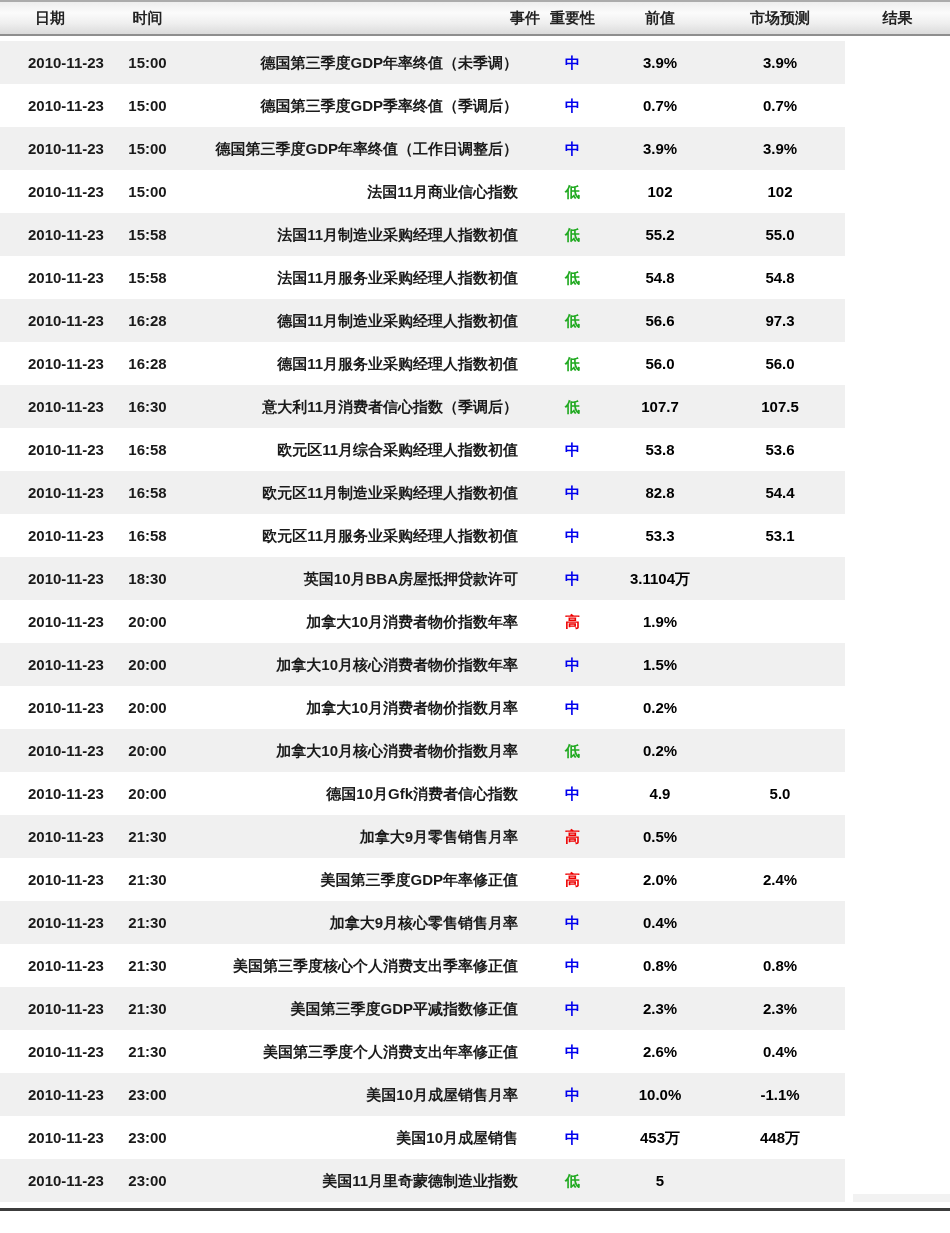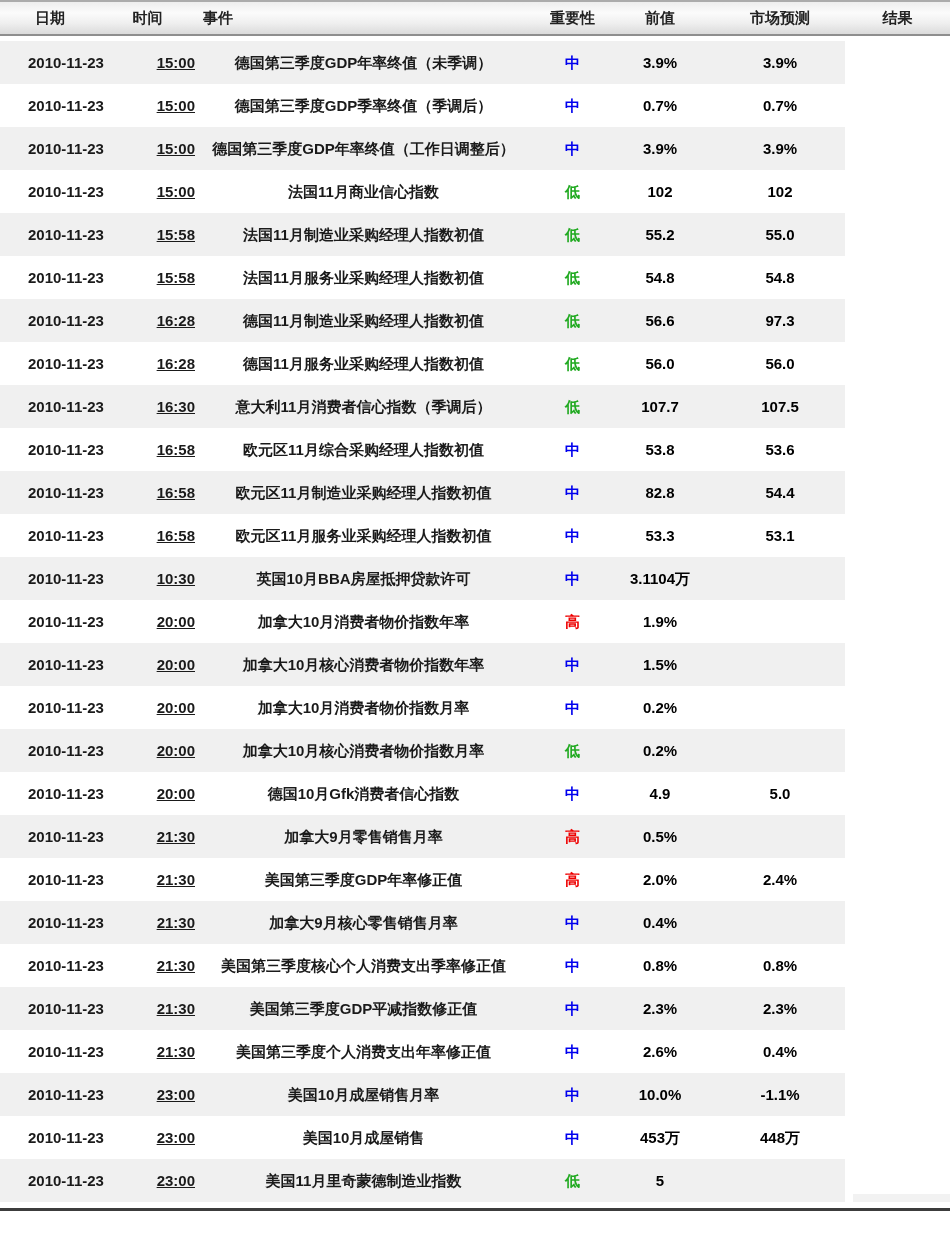--- a/index.html
+++ b/index.html
@@ -23,21 +23,21 @@
   .cal-header-table th {
     font-size: 15px;
     font-weight: 700;
     color: #222222;
     padding: 7px 0 6px 0;
     text-align: center;
     white-space: nowrap;
     overflow: hidden;
   }
   .cal-header-table th.h-date { text-align: center; }
-  .cal-header-table th.h-event { text-align: left; padding-left: 8px; }
+  .cal-header-table th.h-event { text-align: right; padding-left: 8px; }
 
   
   .col-date       { width: 100px; }
   .col-time       { width: 95px;  }
   .col-event      { width: 345px; }
   .col-importance { width: 65px;  }
   .col-previous   { width: 110px; }
   .col-forecast   { width: 130px; }
   .col-result     { width: 105px; }
 
@@ -48,22 +48,22 @@
     font-weight: 700;
     color: #1a1a1a;
     line-height: 33px;
     padding: 5px 0;
     vertical-align: top;
   }
   .cal-body-table tr.striped td { background: #f0f0f0; }
   .cal-body-table td.c-result { background: #ffffff !important; }
 
   .cal-body-table td.c-date  { padding-left: 28px; text-align: center; white-space: nowrap; margin-top: 12px; }
-  .cal-body-table td.c-time  { text-align: right; white-space: nowrap; text-decoration: underline; }
-  .cal-body-table td.c-event { text-align: center; padding-left: 14px; padding-right: 22px; }
+  .cal-body-table td.c-time  { text-align: center; white-space: nowrap; }
+  .cal-body-table td.c-event { text-align: right; padding-left: 14px; padding-right: 22px; }
   .cal-body-table td.c-importance { text-align: center; }
   .cal-body-table td.c-previous   { text-align: center; color: #000; }
   .cal-body-table td.c-forecast   { text-align: center; color: #000; }
 
   
   .table-footer { position: relative; height: 6px; }
   .footer-strip-right {
     position: absolute;
     right: 0;
     top: -8px;
@@ -218,21 +218,21 @@
     <td class="c-date">2010-11-23</td>
     <td class="c-time">16:58</td>
     <td class="c-event">欧元区11月服务业采购经理人指数初值</td>
     <td class="c-importance" style="color: rgb(0, 0, 238);">中</td>
     <td class="c-previous">53.3</td>
     <td class="c-forecast">53.1</td>
     <td class="c-result"></td>
   </tr>
       <tr class="striped">
     <td class="c-date">2010-11-23</td>
-    <td class="c-time">10:30</td>
+    <td class="c-time">18:30</td>
     <td class="c-event">英国10月BBA房屋抵押贷款许可</td>
     <td class="c-importance" style="color: rgb(0, 0, 238);">中</td>
     <td class="c-previous">3.1104万</td>
     <td class="c-forecast"></td>
     <td class="c-result"></td>
   </tr>
       <tr>
     <td class="c-date">2010-11-23</td>
     <td class="c-time">20:00</td>
     <td class="c-event">加拿大10月消费者物价指数年率</td>

